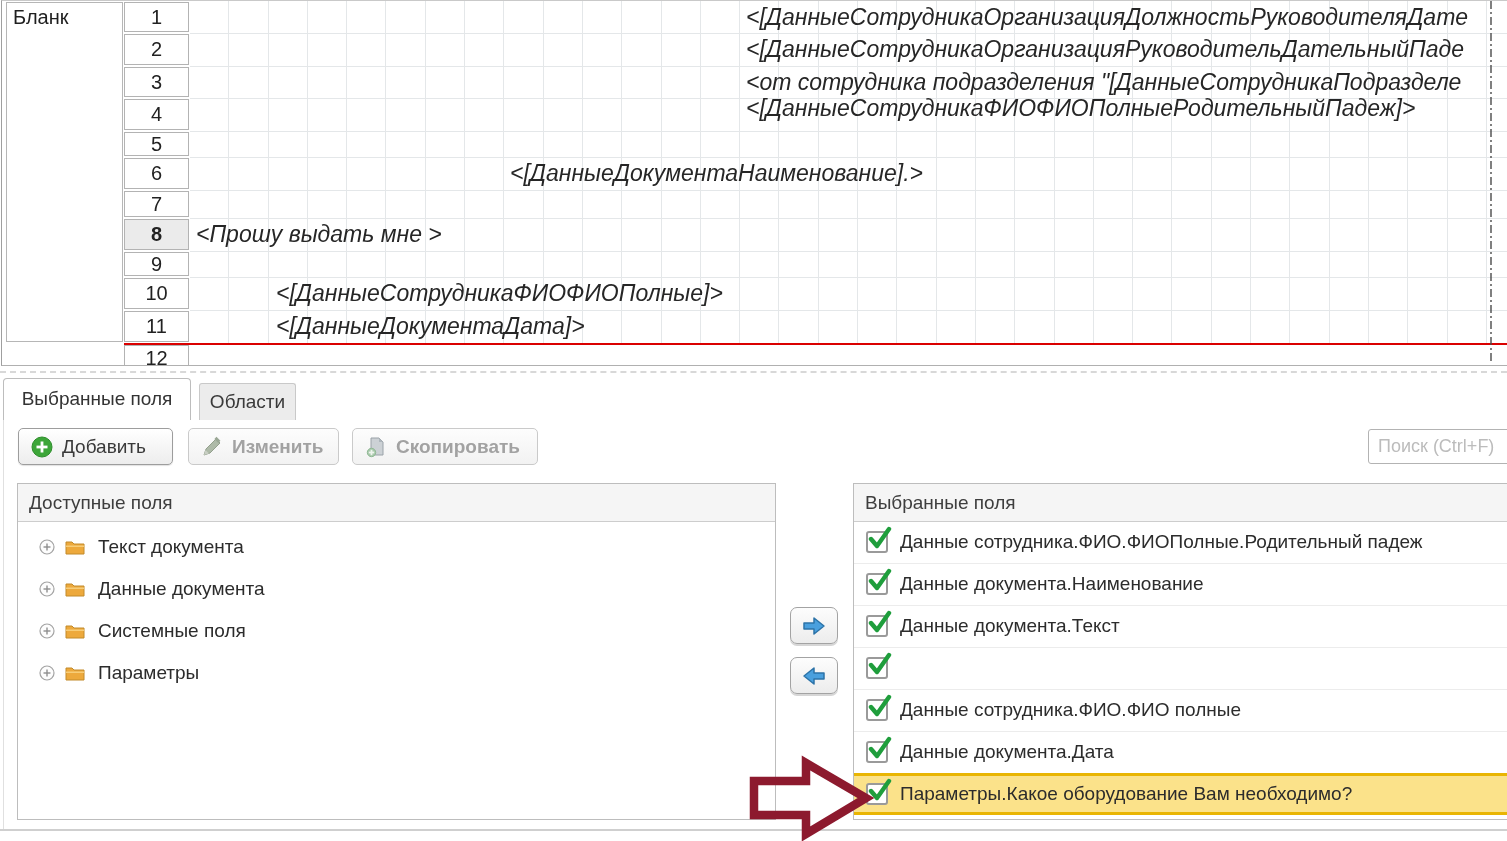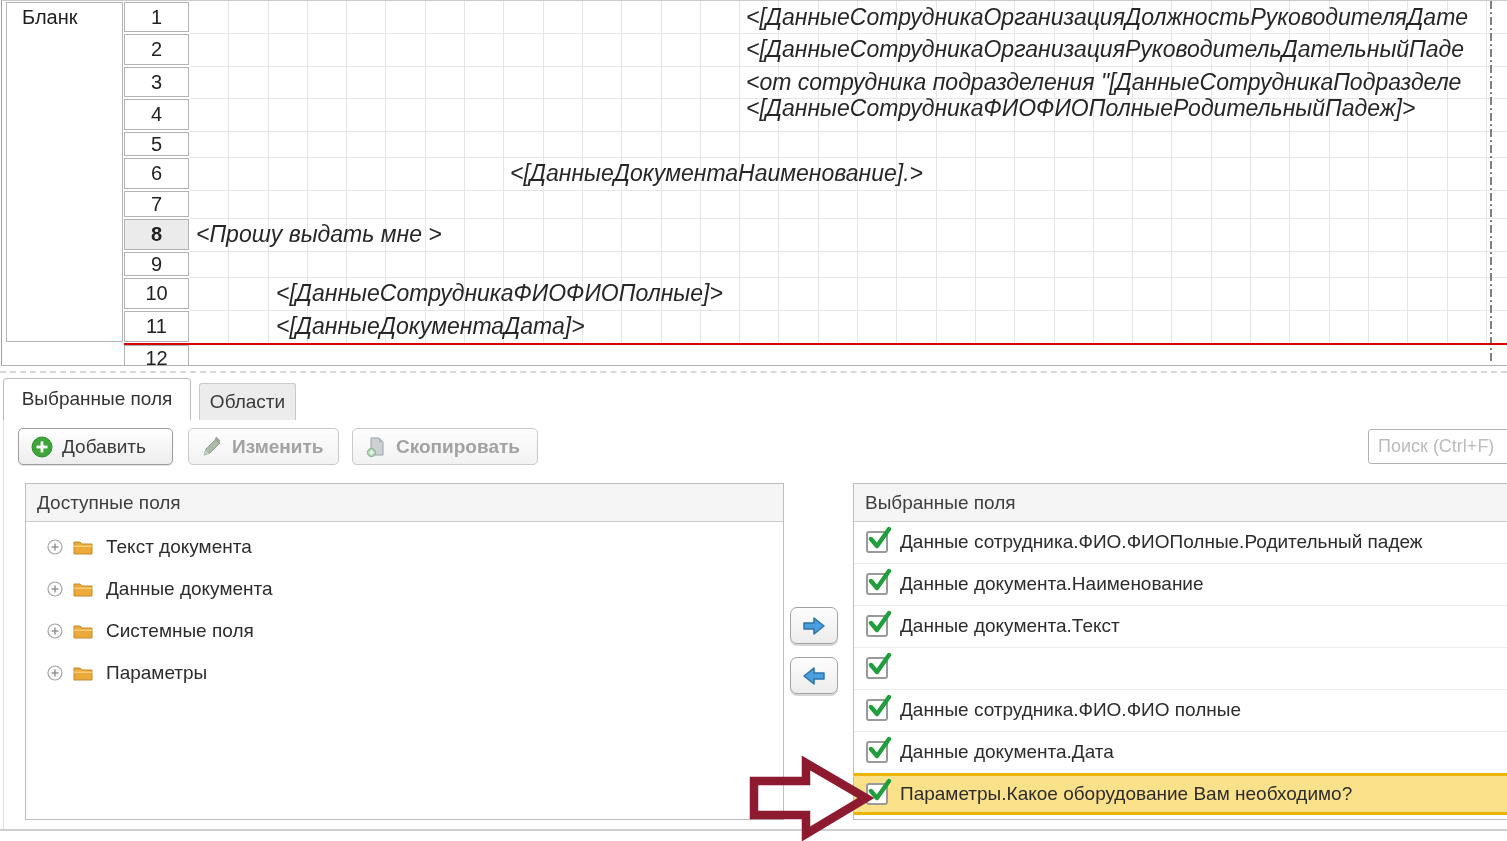--- a/index.html
+++ b/index.html
@@ -2,21 +2,21 @@
 <html><head>
 <meta charset="utf-8">
 <style>
   html,body{margin:0;padding:0;background:#fff;}
   .screen{position:relative;width:1507px;height:841px;overflow:hidden;background:#fff;
           font-family:"Liberation Sans",sans-serif;color:#2e2e2e;}
   
   .sheet{position:absolute;left:1px;top:0;width:1505px;height:364px;
          border-left:1px solid #9f9f9f;border-top:1px solid #c9c9c9;border-bottom:1px solid #b0b0b0;}
   .blank-box{position:absolute;left:4px;top:1px;width:117px;height:340px;border:1px solid #b6b6b6;
-             font-size:20px;color:#1f1f1f;padding:3px 0 0 15px;box-sizing:border-box;background:#fff;}
+             font-size:20px;color:#1f1f1f;padding:3px 0 0 6px;box-sizing:border-box;background:#fff;}
   .cellarea{position:absolute;left:188px;top:0;right:0;height:342px;
             background:repeating-linear-gradient(to right,transparent 0px,transparent 38.3px,#e4e7e9 38.3px,#e4e7e9 39.3px);}
   .hgrid{position:absolute;left:188px;right:0;height:1px;background:#e4e7e9;}
   .numcell{position:absolute;left:122px;width:65px;border:1px solid #b3b3b3;background:#fff;
            box-sizing:border-box;text-align:center;font-size:20px;color:#222;}
   .numcell.sel{background:#ebebeb;font-weight:bold;}
   .celltext{position:absolute;white-space:nowrap;overflow:hidden;font-size:23px;color:#262626;font-style:italic;}
   .redline{position:absolute;left:122px;right:0;top:342px;height:2px;background:#da0000;}
   .pagebreak{position:absolute;left:1488px;top:0;height:363px;width:2px;}
   
@@ -34,21 +34,21 @@
        background:linear-gradient(#ffffff,#ededed);font-size:19px;display:flex;align-items:center;gap:9px;
        padding:0 12px;}
   .btn.enabled{border:1px solid #9d9d9d;color:#3a3a3a;box-shadow:0 1px 1px rgba(0,0,0,.12);}
   .btn.disabled{border:1px solid #cacaca;color:#a2a2a2;background:linear-gradient(#fdfdfd,#f2f2f2);font-weight:bold;}
   .search{position:absolute;left:1368px;top:429px;width:150px;height:35px;box-sizing:border-box;
           border:1px solid #b3b3b3;border-radius:3px;font-size:18px;padding:0 9px;color:#444;
           font-family:"Liberation Sans",sans-serif;outline:none;}
   .search::placeholder{color:#bcbcbc;}
   
   .panel{position:absolute;top:483px;height:337px;background:#fff;border:1px solid #bdbdbd;box-sizing:border-box;}
-  .panel.left{left:17px;width:759px;margin-left:8px;}
+  .panel.left{left:17px;width:759px;}
   .panel.right{left:853px;width:658px;border-right:none;}
   .panel-head{height:37px;background:#f5f5f5;border-bottom:1px solid #cdcdcd;line-height:37px;
               padding-left:11px;font-size:19px;color:#3e3e3e;}
   .tree-row{position:absolute;left:0;right:0;height:42px;display:flex;align-items:center;}
   .tree-row .expand{margin-left:21px;}
   .tree-row .folder{margin-left:10px;}
   .tree-row .tlabel{margin-left:13px;font-size:19px;color:#2c2c2c;}
   .check-row{position:absolute;left:0;right:0;height:42px;border-bottom:1px solid #ececec;
              display:flex;align-items:center;}
   .check-row .clabel{margin-left:12px;font-size:19px;color:#2c2c2c;}

